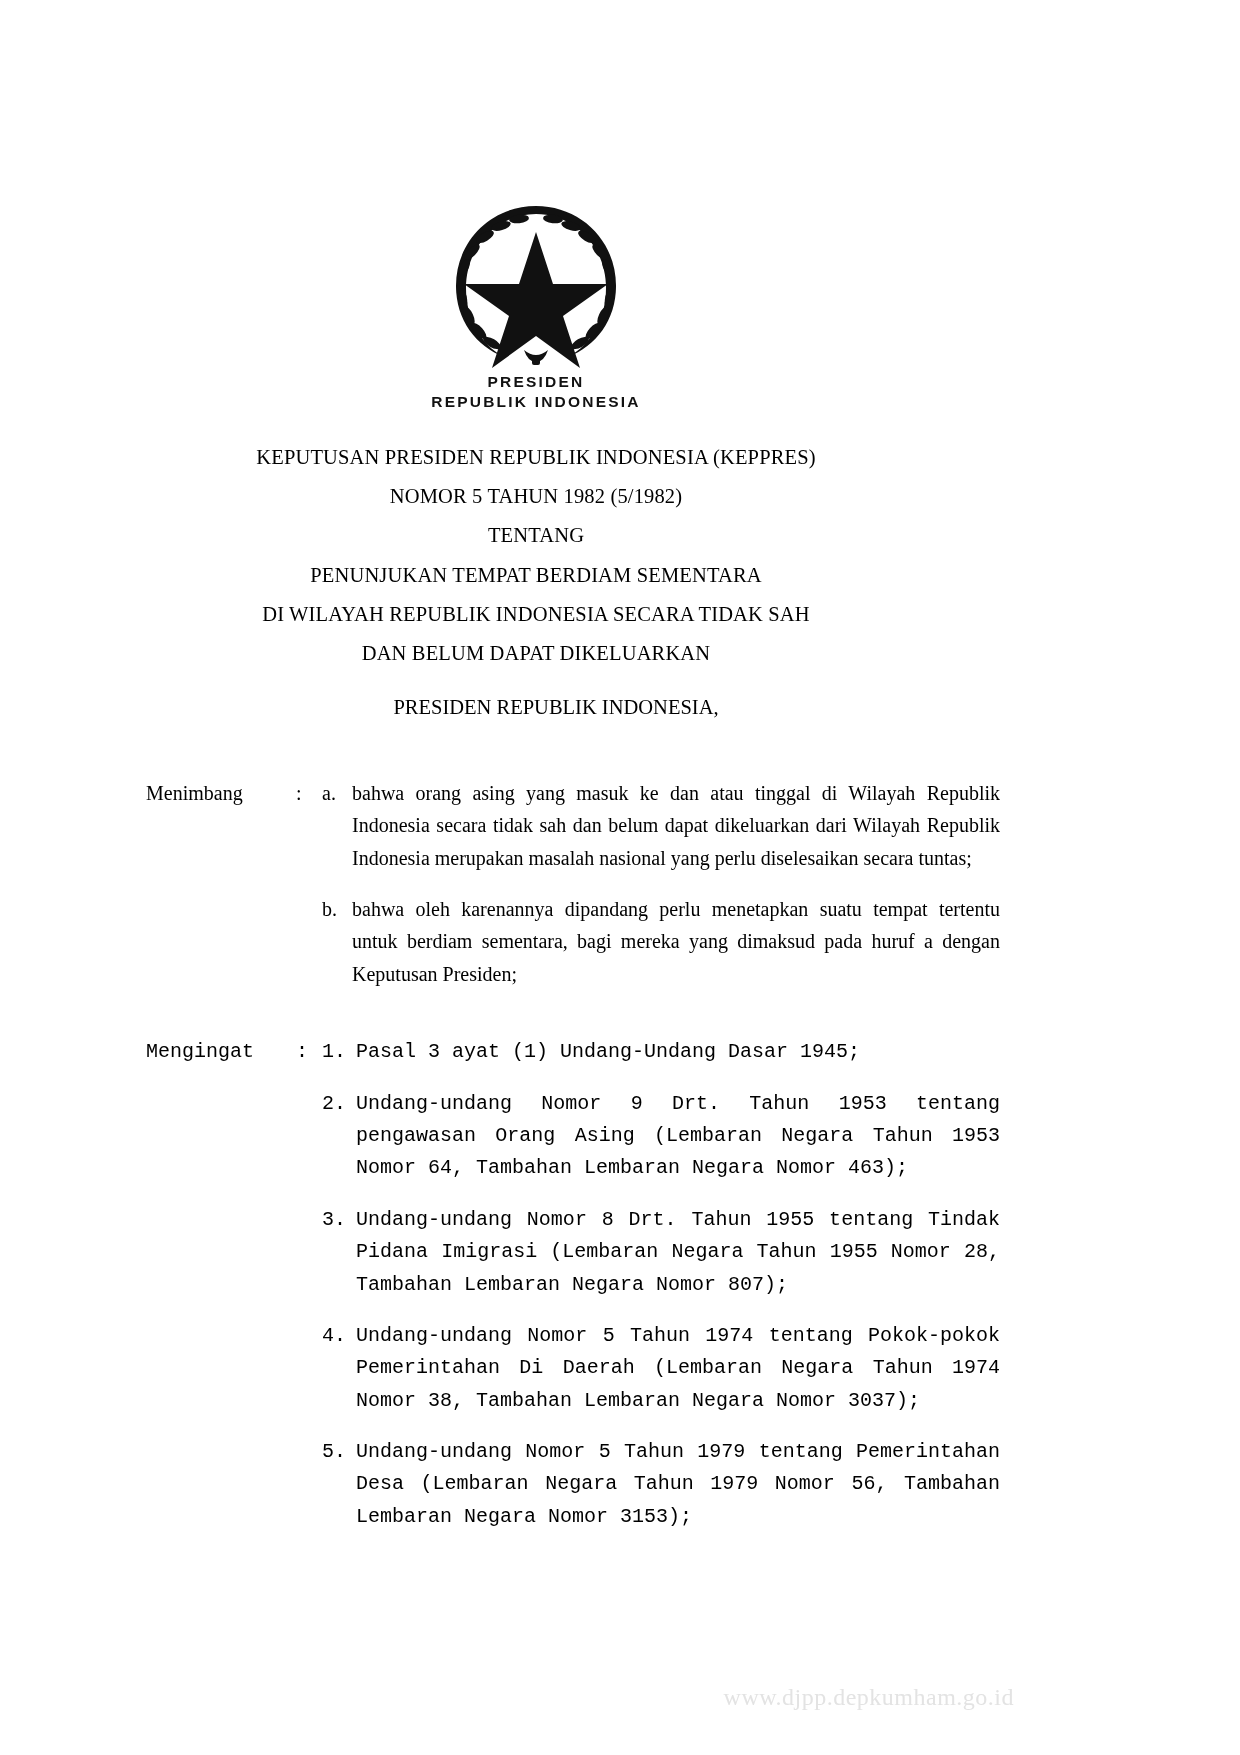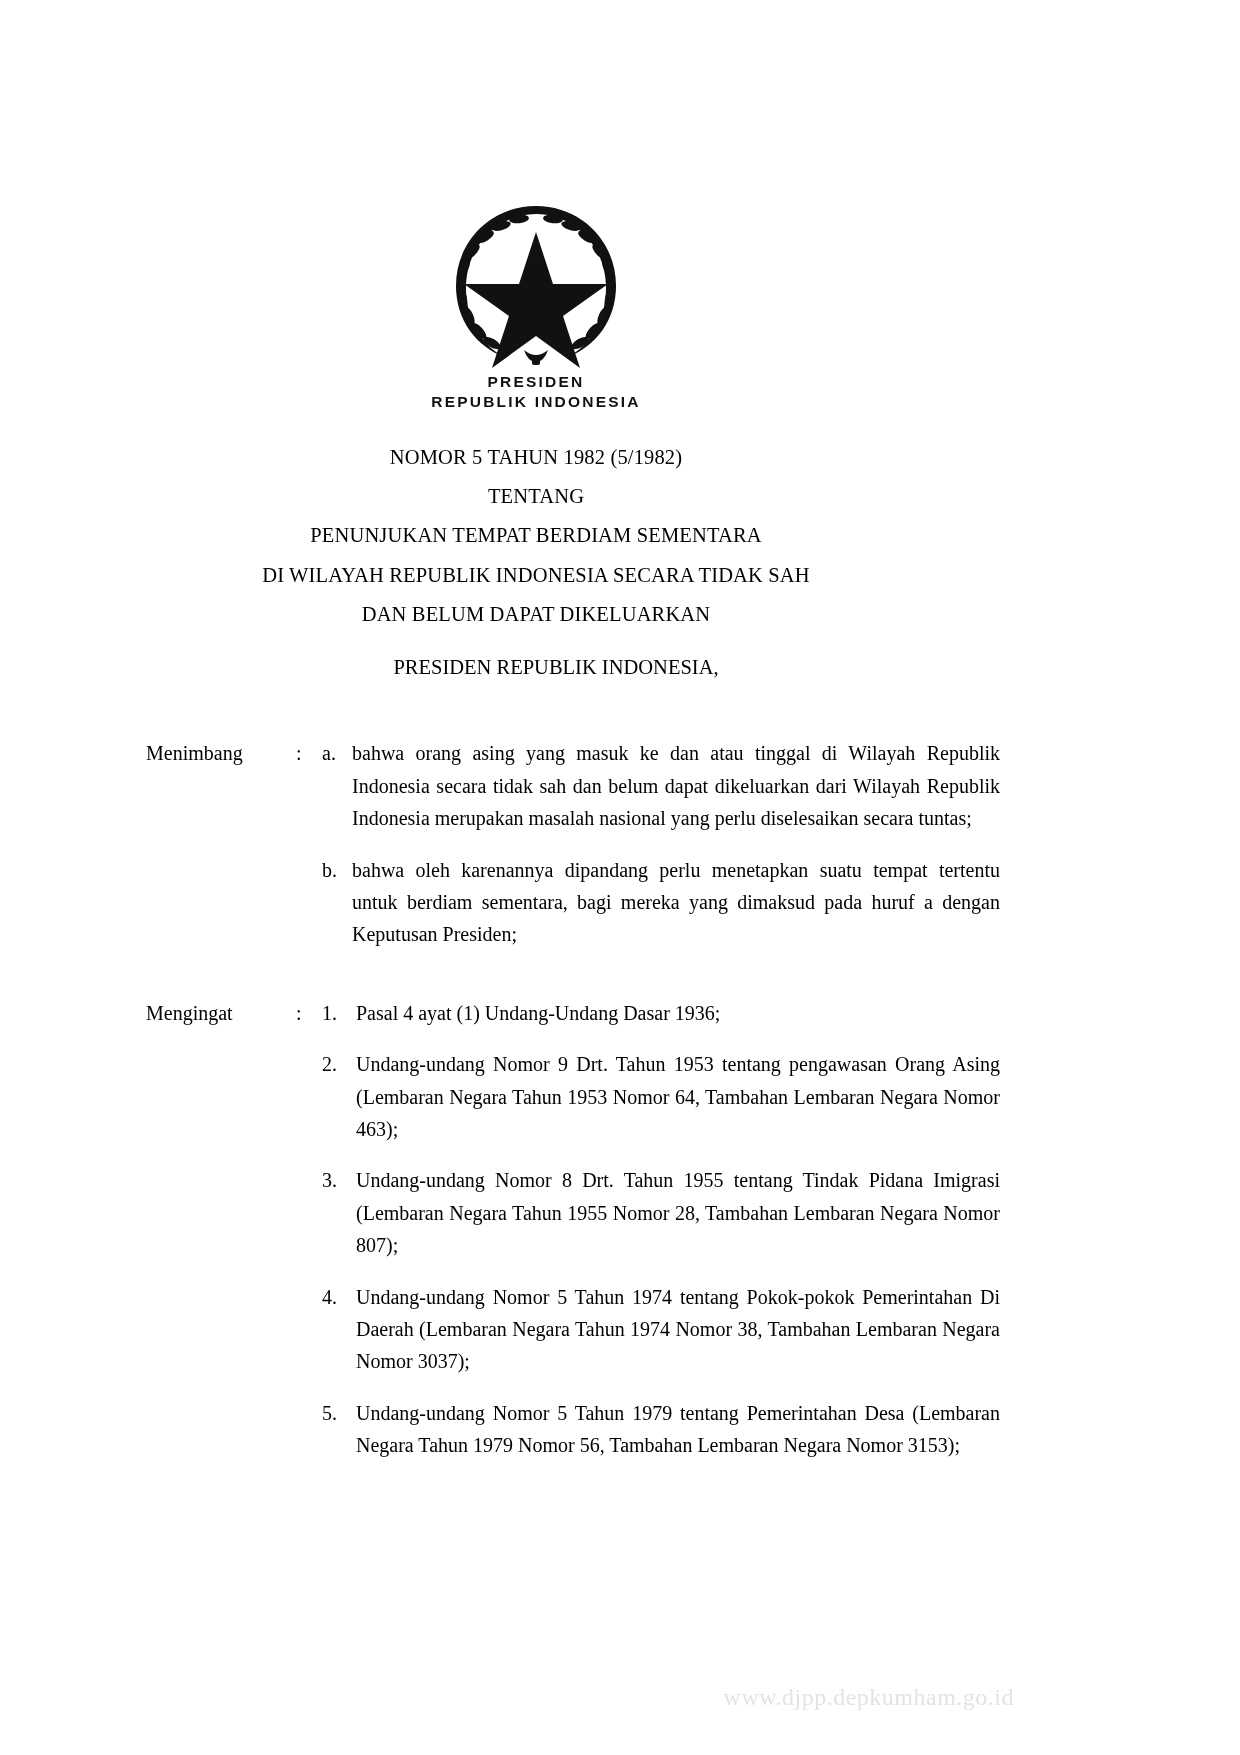--- a/index.html
+++ b/index.html
@@ -69,20 +69,21 @@
     padding-right: 72px;
   }
   .clause {
     display: flex;
     align-items: flex-start;
     font-size: 20px;
     line-height: 1.62;
   }
   .clause + .clause {
     margin-top: 26px;
+    font-family: Liberation Mono, monospace;
   }
   .clause-label {
     width: 150px;
     flex: 0 0 150px;
   }
   .clause-colon {
     width: 26px;
     flex: 0 0 26px;
   }
   .clause-items {
@@ -170,20 +171,21 @@
         <rect x="96" y="161" width="8" height="6" rx="2"></rect>
       </g>
     </svg>
     <div class="emblem-caption">
       <div>PRESIDEN</div>
       <div>REPUBLIK  INDONESIA</div>
     </div>
   </div>
 
   <div class="title-block">
+    <div>KEPUTUSAN PRESIDEN REPUBLIK INDONESIA (KEPPRES)</div>
     <div>NOMOR 5 TAHUN 1982 (5/1982)</div>
     <div>TENTANG</div>
     <div>PENUNJUKAN TEMPAT BERDIAM SEMENTARA</div>
     <div>DI WILAYAH REPUBLIK INDONESIA SECARA TIDAK SAH</div>
     <div>DAN BELUM DAPAT DIKELUARKAN</div>
   </div>
 
   <div class="presiden-line">PRESIDEN REPUBLIK INDONESIA,</div>
 
   <div class="body-block">
@@ -202,21 +204,21 @@
         </div>
       </div>
     </div>
 
     <div class="clause" style="margin-top:46px;">
       <div class="clause-label">Mengingat</div>
       <div class="clause-colon">:</div>
       <div class="clause-items">
         <div class="item">
           <div class="item-marker wide">1.</div>
-          <div class="item-text nojust">Pasal 4 ayat (1) Undang-Undang Dasar 1936;</div>
+          <div class="item-text nojust">Pasal 3 ayat (1) Undang-Undang Dasar 1945;</div>
         </div>
         <div class="item">
           <div class="item-marker wide">2.</div>
           <div class="item-text">Undang-undang Nomor 9 Drt. Tahun 1953 tentang pengawasan Orang Asing (Lembaran Negara Tahun 1953 Nomor 64, Tambahan Lembaran Negara Nomor 463);</div>
         </div>
         <div class="item">
           <div class="item-marker wide">3.</div>
           <div class="item-text">Undang-undang Nomor 8 Drt. Tahun 1955 tentang Tindak Pidana Imigrasi (Lembaran Negara Tahun 1955 Nomor 28, Tambahan Lembaran Negara Nomor 807);</div>
         </div>
         <div class="item">

